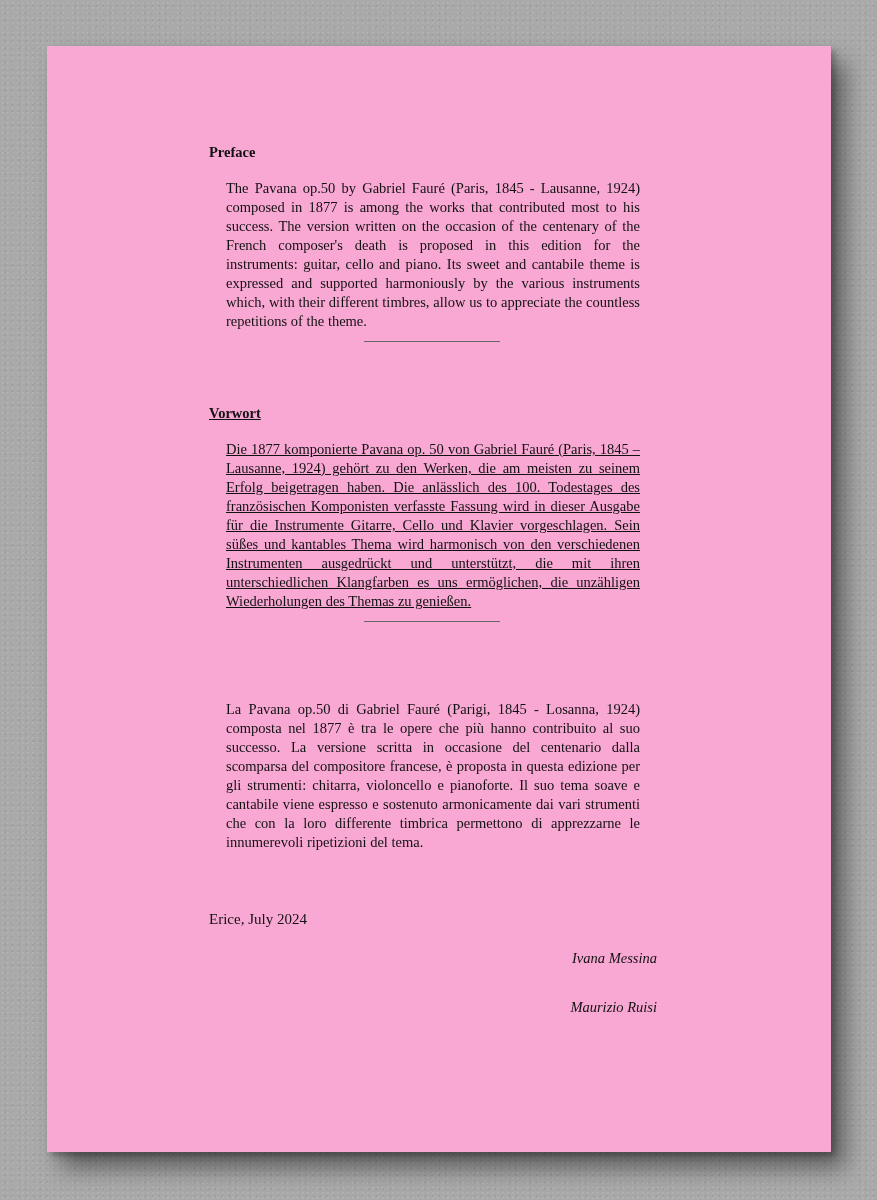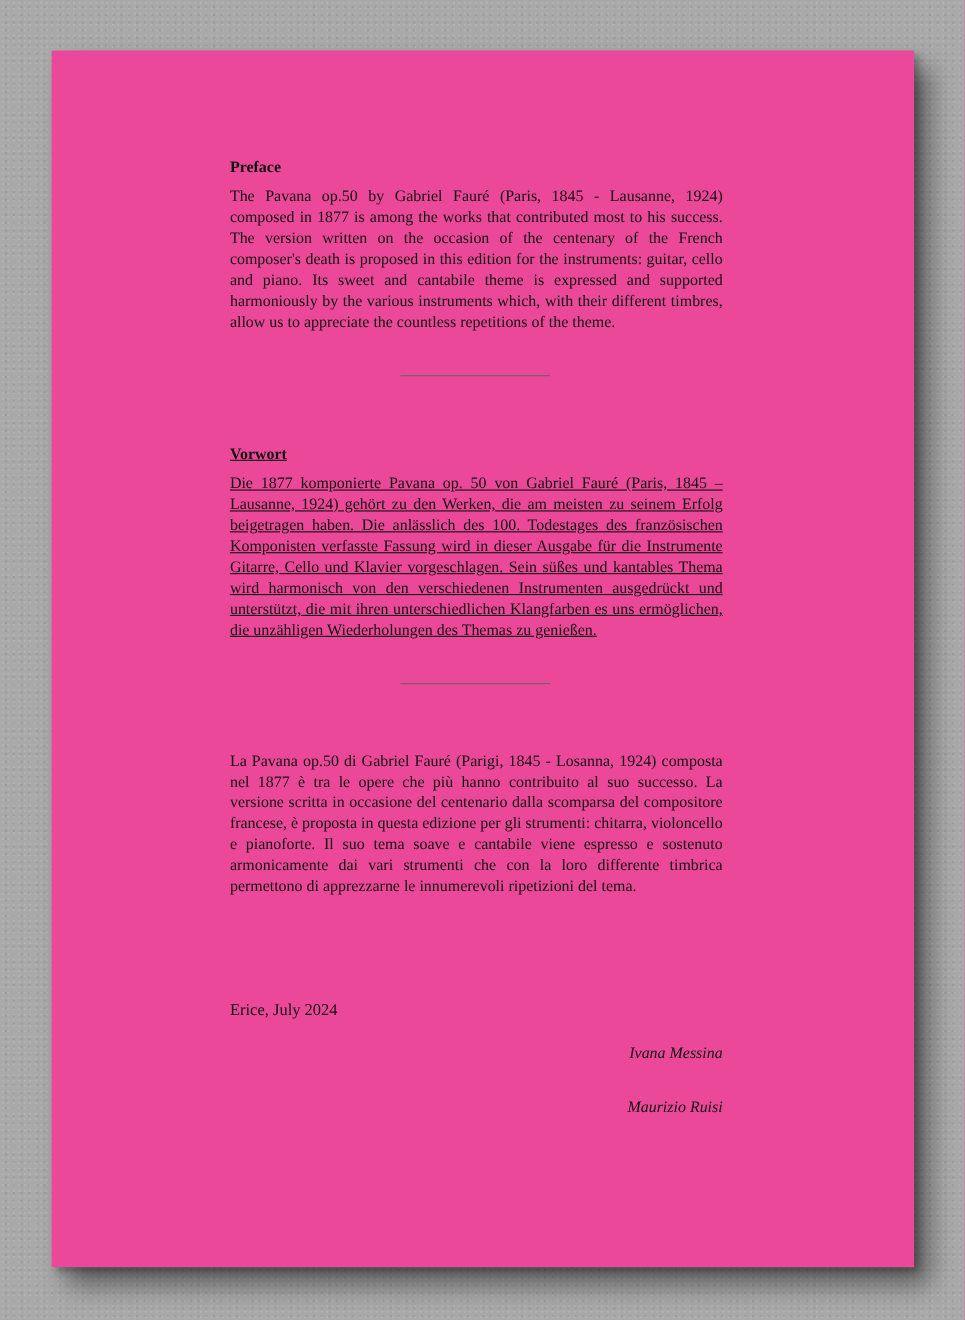--- a/index.html
+++ b/index.html
@@ -19,39 +19,39 @@
       overflow: hidden;
       font-family: "Liberation Serif", "DejaVu Serif", serif;
       color: #111;
     }
     .page {
       position: absolute;
       left: 47px;
       top: 46px;
       width: 784px;
       height: 1106px;
-      background: #ec4899;
+      background: #f9a8d4;
       box-shadow: 14px 16px 22px rgba(0,0,0,0.45), 4px 4px 6px rgba(0,0,0,0.25);
     }
     .section {
       position: absolute;
       left: 162px;
       width: 448px;
     }
     .heading {
       font-weight: bold;
       font-size: 14.5px;
       line-height: 19px;
       margin: 0 0 8px 0;
     }
     .para {
       font-size: 14.5px;
       line-height: 19px;
       text-align: justify;
-      margin: 0;
+      margin: 17px;
       hyphens: none;
     }
     .divider {
       position: absolute;
       left: 317px;
       width: 136px;
       height: 0;
       border-top: 1px solid #666;
     }
     .place-date {

